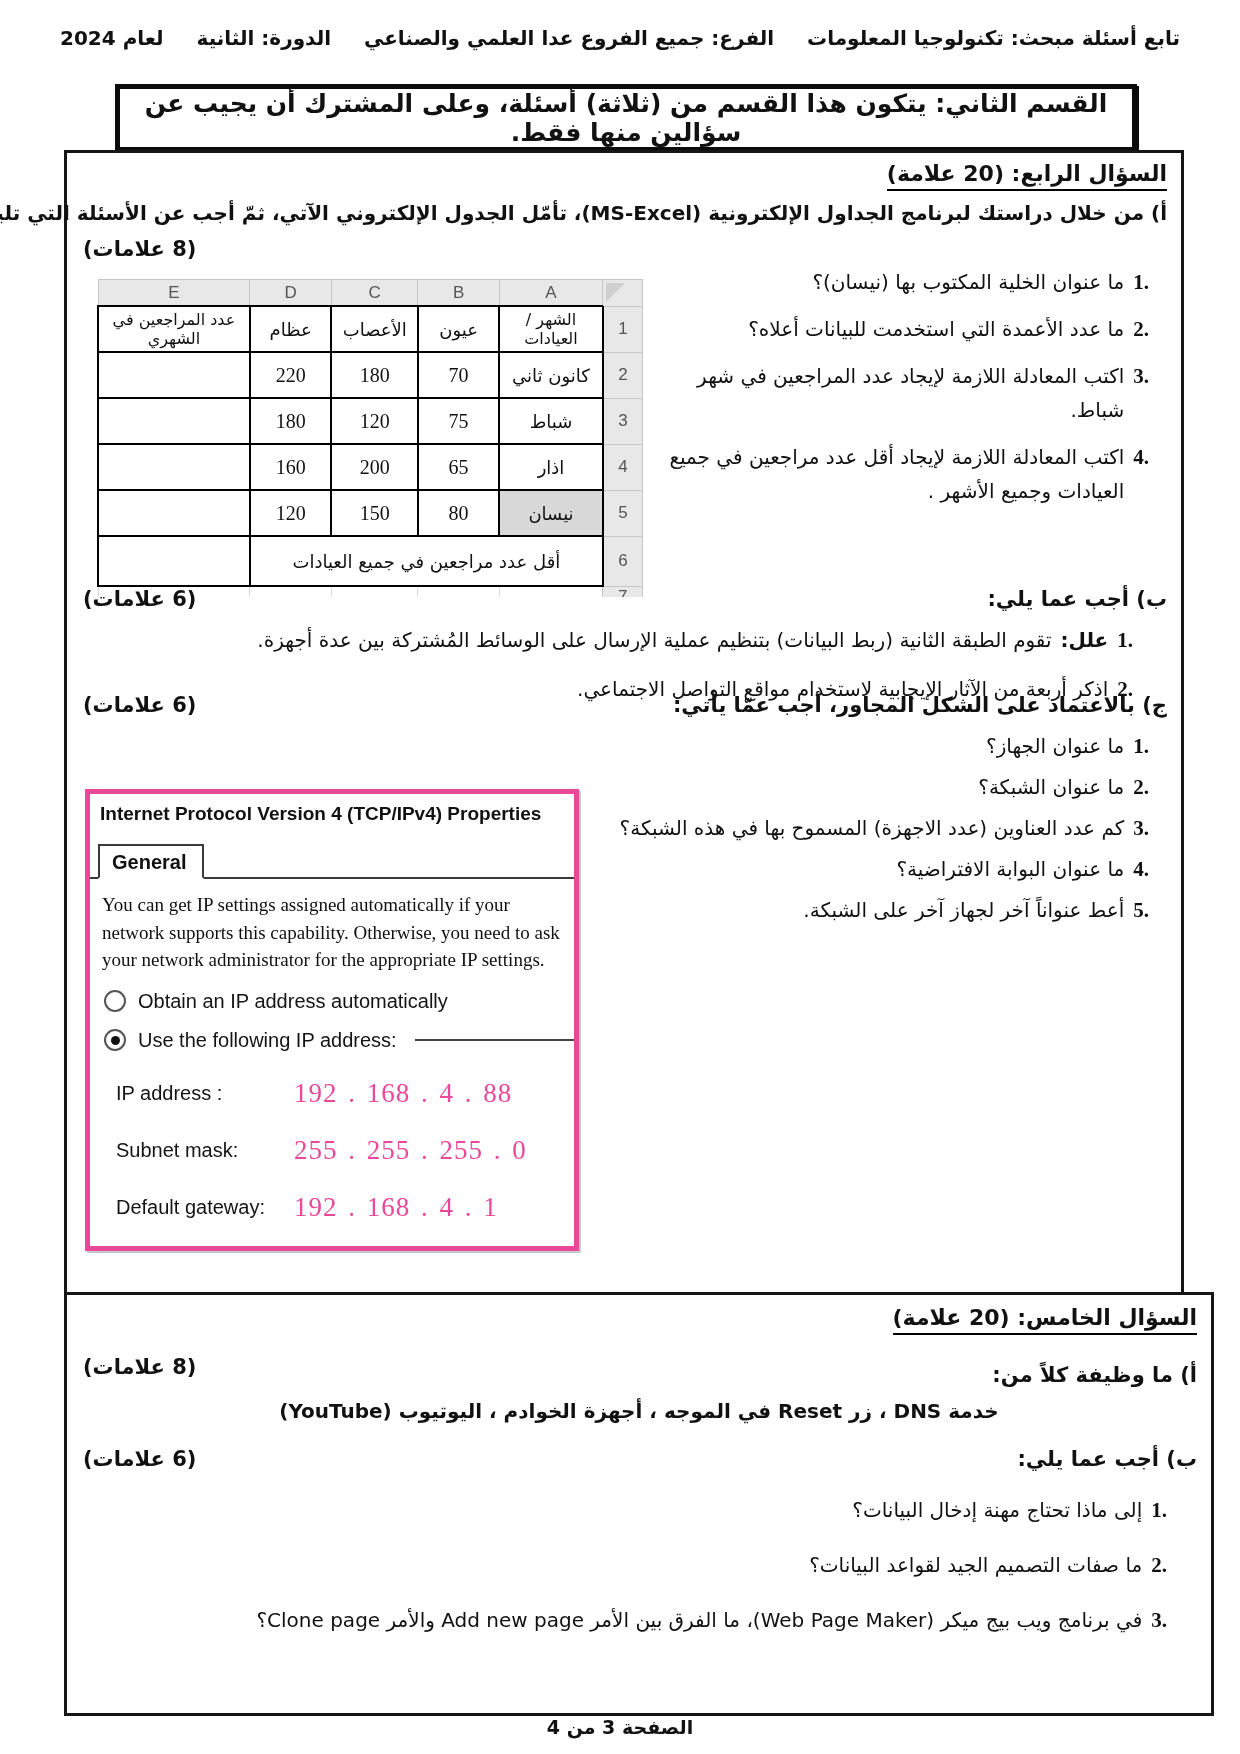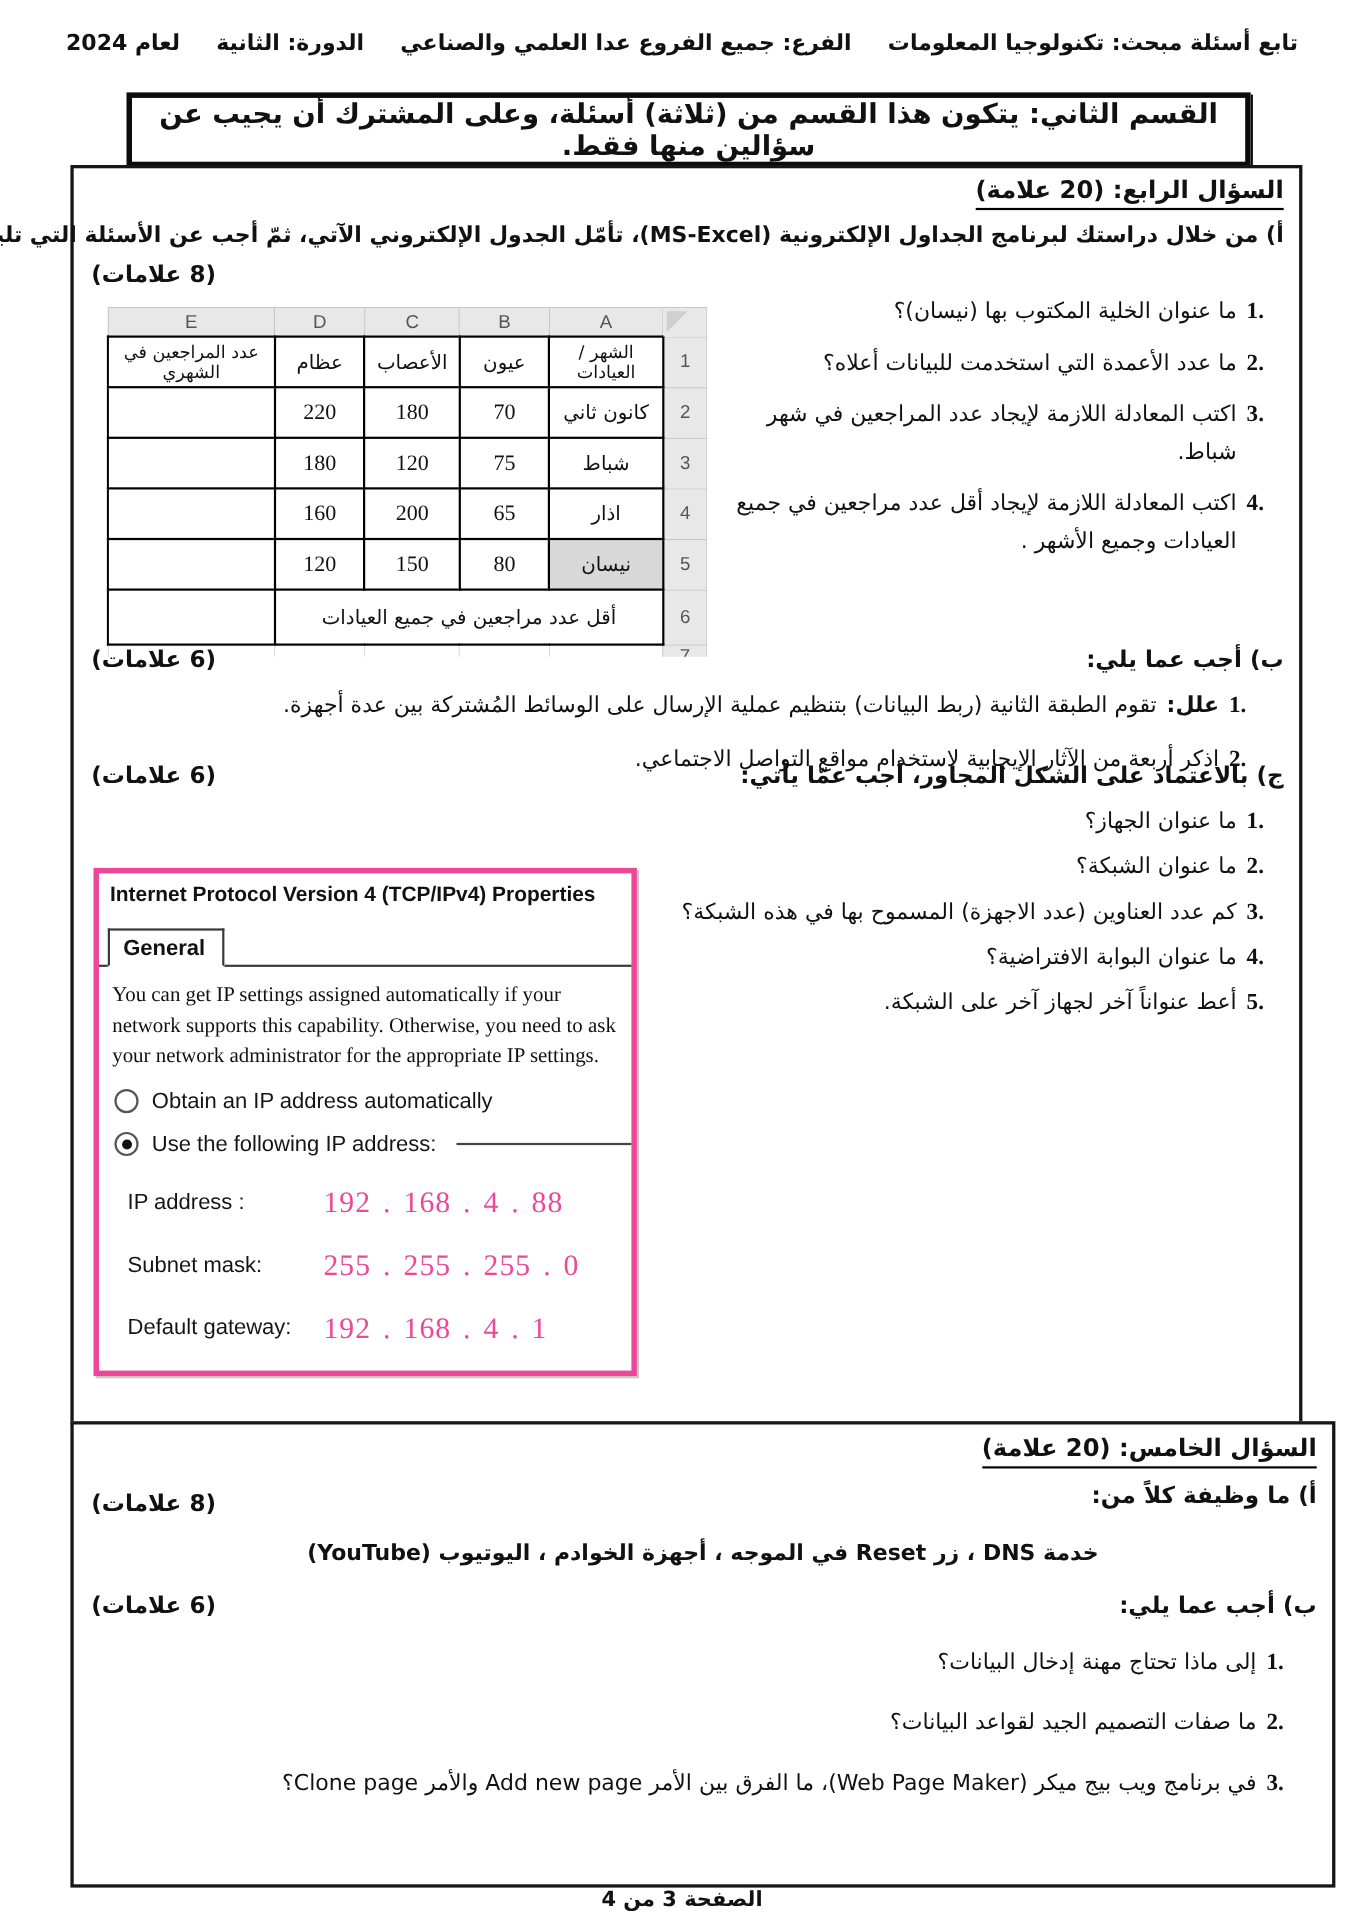--- a/index.html
+++ b/index.html
@@ -269,21 +269,21 @@
       <div class="field-row">
         <span class="field-label">Default gateway:</span>
         <span class="field-value">192 . 168 . 4 . 1</span>
       </div>
     </div>
   </div>
 
   <div class="qbox" id="q5-box">
     <div class="q-title" style="top:10px;">السؤال الخامس: (20 علامة)</div>
 
-    <div class="part-head" style="top:52px;text-align:right;">أ) ما وظيفة كلاً من:</div>
+    <div class="part-head" style="top:68px;text-align:right;">أ) ما وظيفة كلاً من:</div>
     <div class="marks" style="top:60px;">(8 علامات)</div>
     <div class="func-line">خدمة DNS  ،  زر Reset في الموجه  ،  أجهزة الخوادم  ،  اليوتيوب (YouTube)</div>
 
     <div class="part-head" style="top:152px;">ب) أجب عما يلي:</div>
     <div class="marks" style="top:152px;">(6 علامات)</div>
 
     <div class="qlist" id="qlist-q5b">
       <div class="qitem">
         <span class="qnum">1.</span>
         <span class="qtext">إلى ماذا تحتاج مهنة إدخال البيانات؟</span>

